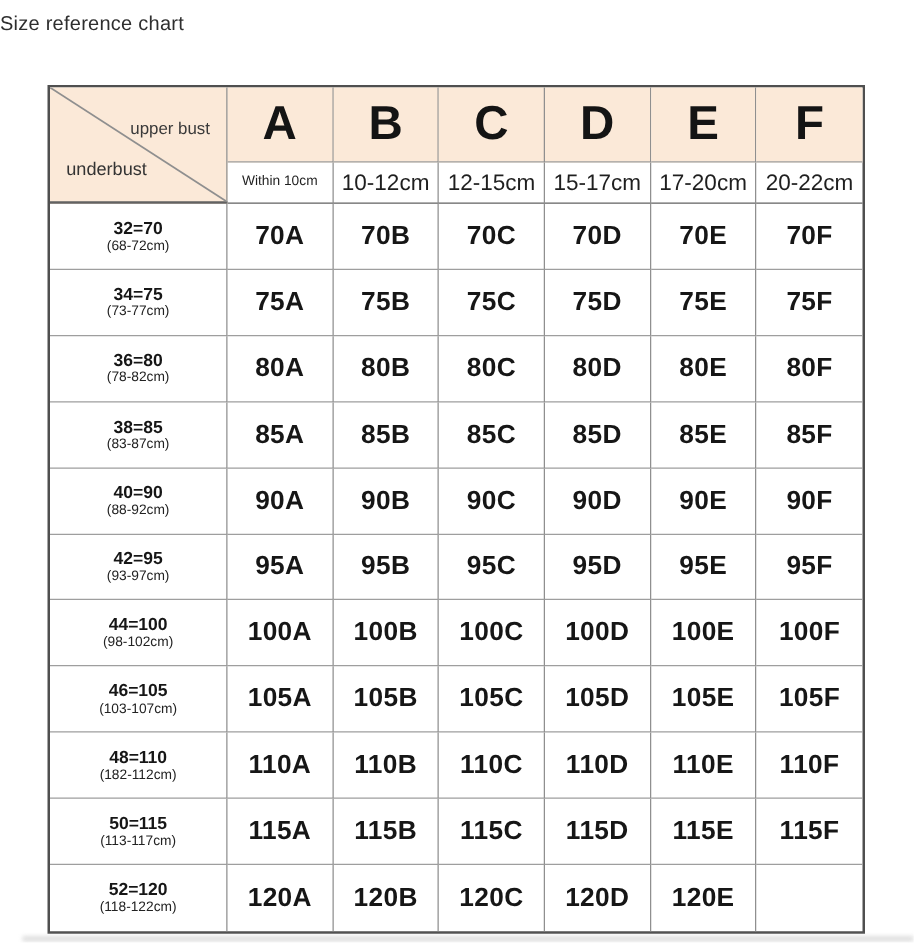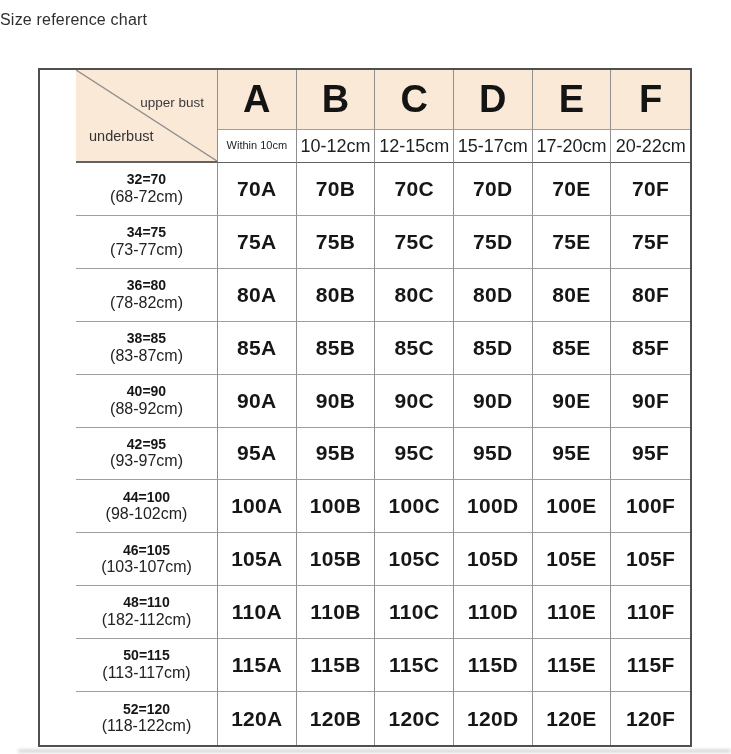--- a/index.html
+++ b/index.html
@@ -21,21 +21,20 @@
   .size-table {
     position: absolute;
     left: 38px; top: 68px;
     width: 654px; height: 679px;
     box-sizing: border-box;
     border: 2px solid var(--outer-border, #4f4f4f);
     display: grid;
     grid-template-columns: 142px repeat(6, 1fr);
     grid-template-rows: 60px 33px repeat(11, 1fr);
     background: #ffffff;
-    padding-left: 36px;
   }
   .cell {
     box-sizing: border-box;
     border-right: 1px solid var(--inner-border, #8f8f8f);
     border-bottom: 1px solid #9e9e9e;
     display: flex;
     flex-direction: column;
     align-items: center;
     justify-content: center;
     line-height: 1.05;
@@ -72,21 +71,21 @@
     border-bottom: 1.5px solid var(--header-sep, #626262);
   }
   .th-range.small { font-size: 11px; }
 
   .row-header .size-label {
     font-size: 14px;
     font-weight: 700;
     color: #161616;
   }
   .row-header .range-label {
-    font-size: 16px;
+    font-size: 11px;
     font-weight: 400;
     margin-top: 2px;
     color: #222222;
   }
   .size-cell {
     font-size: 21px;
     font-weight: 700;
     color: #161616;
     letter-spacing: 0.3px;
   }
@@ -240,17 +239,16 @@
 
   <div class="cell row-header last-row">
     <div class="size-label">52=120</div>
     <div class="range-label">(118-122cm)</div>
   </div>
   <div class="cell size-cell last-row">120A</div>
   <div class="cell size-cell last-row">120B</div>
   <div class="cell size-cell last-row">120C</div>
   <div class="cell size-cell last-row">120D</div>
   <div class="cell size-cell last-row">120E</div>
-  <div class="cell size-cell last-row last-col">120F</div>
 
 </div>
 
 <div class="bottom-smudge"></div>
 
 </body></html>

